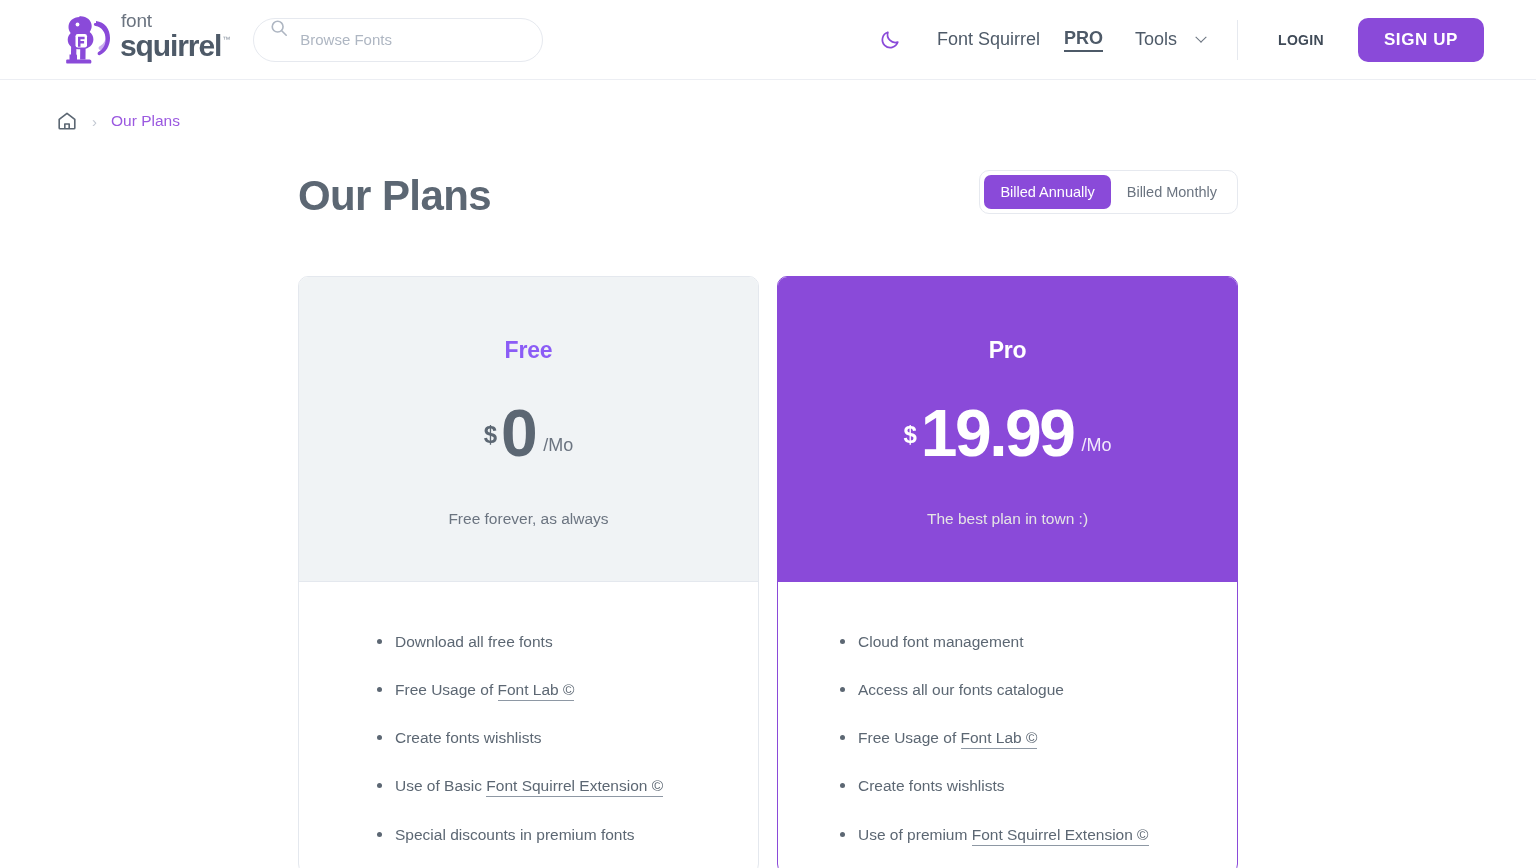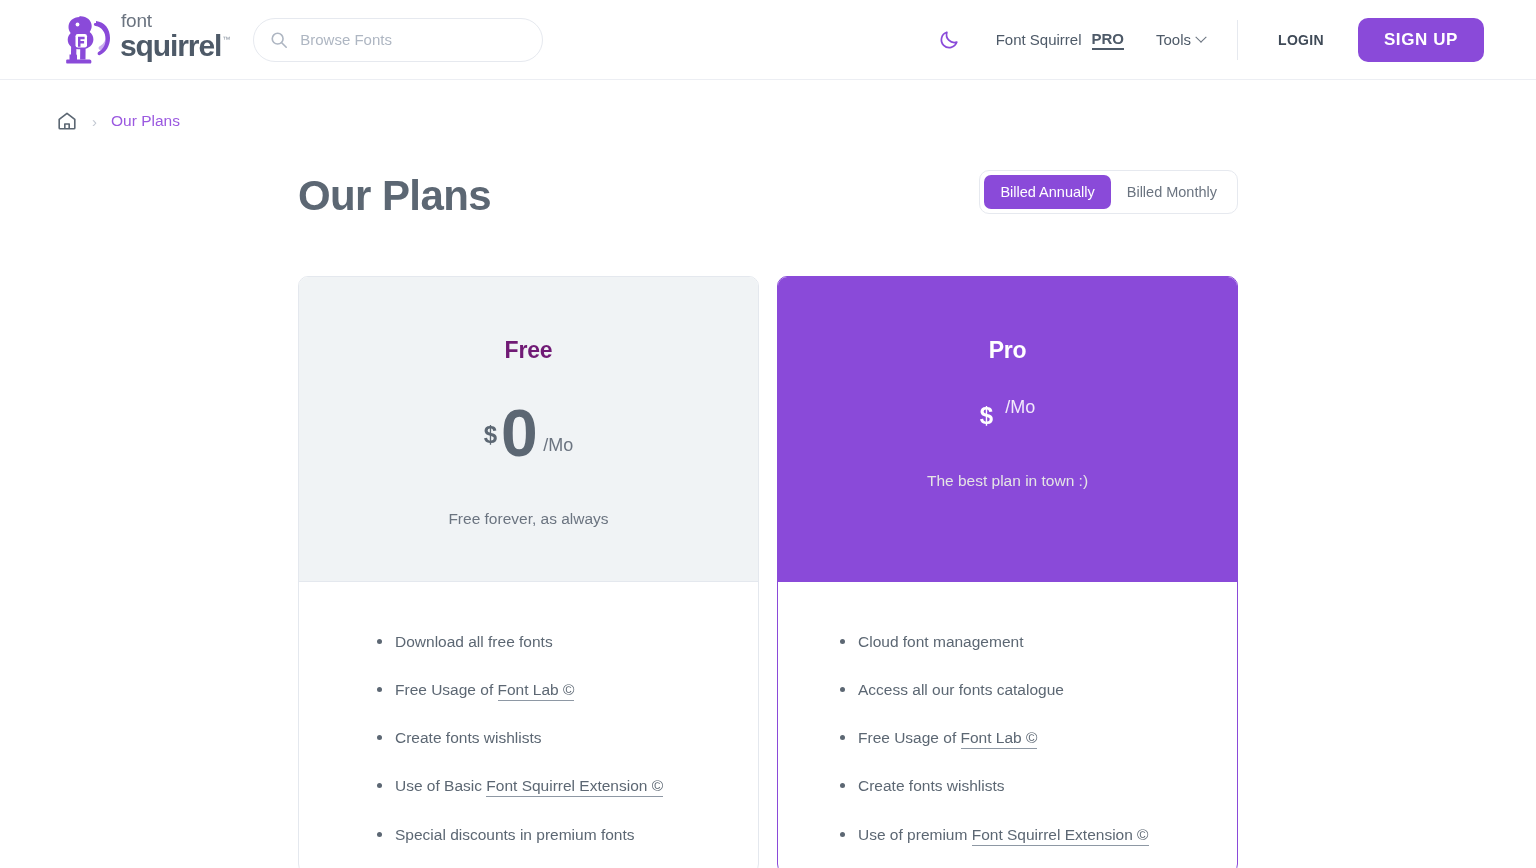--- a/index.html
+++ b/index.html
@@ -67,21 +67,20 @@
     color: #8a94a0;
   }
 
   .search-wrap {
     margin-left: 32px;
     width: 290px;
     height: 44px;
     border: 1px solid #e6e9ef;
     border-radius: 22px;
     display: flex;
-    align-items: center;
     padding: 0 16px;
     background: #fff;
   }
   .search-wrap svg { flex: none; }
   .search-input {
     border: 0;
     outline: 0;
     background: transparent;
     margin-left: 12px;
     font-size: 15px;
@@ -98,28 +97,28 @@
   }
 
   .moon-btn {
     width: 34px; height: 34px;
     display: flex; align-items: center; justify-content: center;
     cursor: pointer;
     margin-right: 14px;
   }
 
   .nav-link {
-    font-size: 15px;
+    font-size: 18px;
     color: #4e5a68;
     padding: 0 16px;
     cursor: pointer;
     white-space: nowrap;
     display: flex;
     align-items: center;
-    gap: 6px;
+    gap: 20px;
   }
   .nav-link .pro-tag {
     font-weight: 700;
     border-bottom: 2px solid #4e5a68;
     padding-bottom: 1px;
     margin-left: 4px;
   }
   .chev {
     display: inline-block;
     width: 8px; height: 8px;
@@ -244,21 +243,21 @@
     flex-direction: column;
     align-items: center;
     padding-top: 60px;
   }
   .card.free .card-head { background: #f0f3f5; border-bottom: 1px solid #e4e8ee; }
   .card.pro  .card-head { background: #8a4ad9; }
 
   .plan-name {
     font-size: 23px;
     font-weight: 700;
-    color: #701a75;
+    color: #8b5cf6;
     letter-spacing: -0.2px;
   }
   .card.pro .plan-name { color: #fff; }
 
   .price-row {
     display: flex;
     align-items: center;
     margin-top: 36px;
   }
   .cur {
@@ -429,20 +428,21 @@
             <li><span>Use of Basic </span><span class="feat-link">Font Squirrel Extension ©</span></li>
             <li><span>Special discounts in premium fonts</span></li>
           </ul>
       </div>
 
       <div class="card pro">
         <div class="card-head">
           <div class="plan-name">Pro</div>
           <div class="price-row">
             <span class="cur">$</span>
+            <span class="amount">19.99</span>
             <span class="per">/Mo</span>
           </div>
           <div class="tagline">The best plan in town :)</div>
         </div>
         <ul class="feature-list" id="pro-features">
             <li><span>Cloud font management</span></li>
             <li><span>Access all our fonts catalogue</span></li>
             <li><span>Free Usage of </span><span class="feat-link">Font Lab ©</span></li>
             <li><span>Create fonts wishlists</span></li>
             <li><span>Use of premium </span><span class="feat-link">Font Squirrel Extension ©</span></li>

